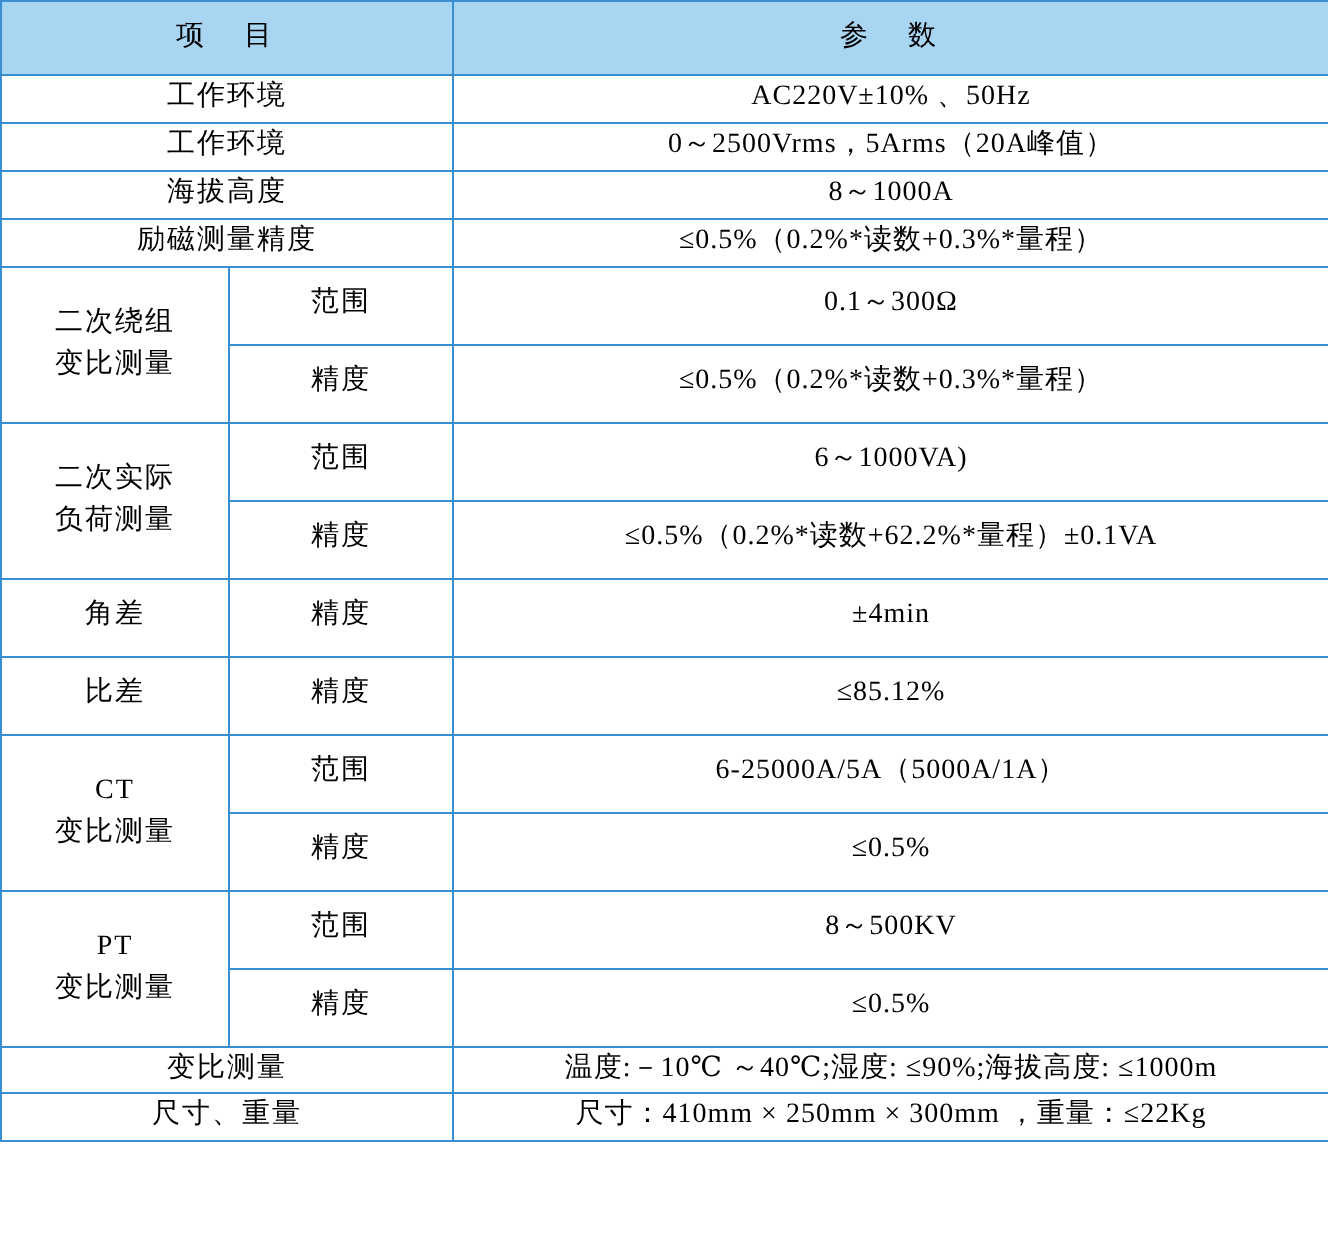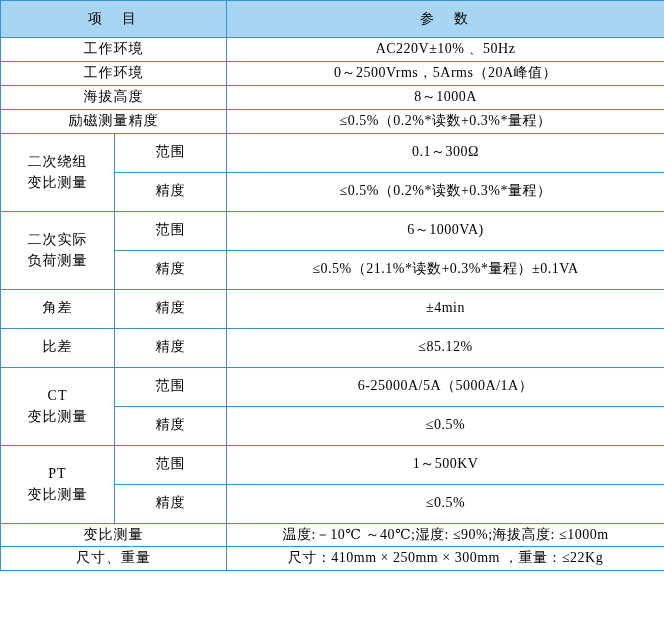--- a/index.html
+++ b/index.html
@@ -104,21 +104,21 @@
     <tr class="small-pad">
       <td class="label-cell" rowspan="2">
         <span class="l2">二次实际</span>
         <span class="l2">负荷测量</span>
       </td>
       <td class="sub-cell">范围</td>
       <td class="value-cell">6～1000VA)</td>
     </tr>
     <tr class="small-pad">
       <td class="sub-cell">精度</td>
-      <td class="value-cell">≤0.5%（21.1%*读数+0.3%*量程）±0.1VA</td>
+      <td class="value-cell">≤0.5%（0.2%*读数+62.2%*量程）±0.1VA</td>
     </tr>
 
     <tr class="small-pad">
       <td class="label-cell">角差</td>
       <td class="sub-cell">精度</td>
       <td class="value-cell">±4min</td>
     </tr>
 
     <tr class="small-pad">
       <td class="label-cell">比差</td>
@@ -138,21 +138,21 @@
       <td class="sub-cell">精度</td>
       <td class="value-cell">≤0.5%</td>
     </tr>
 
     <tr class="small-pad">
       <td class="label-cell" rowspan="2">
         <span class="l2">PT</span>
         <span class="l2">变比测量</span>
       </td>
       <td class="sub-cell">范围</td>
-      <td class="value-cell">1～500KV</td>
+      <td class="value-cell">8～500KV</td>
     </tr>
     <tr class="small-pad">
       <td class="sub-cell">精度</td>
       <td class="value-cell">≤0.5%</td>
     </tr>
 
     <tr>
       <td class="label-cell" colspan="2">变比测量</td>
       <td class="value-cell">温度:－10℃ ～40℃;湿度: ≤90%;海拔高度: ≤1000m</td>
     </tr>

